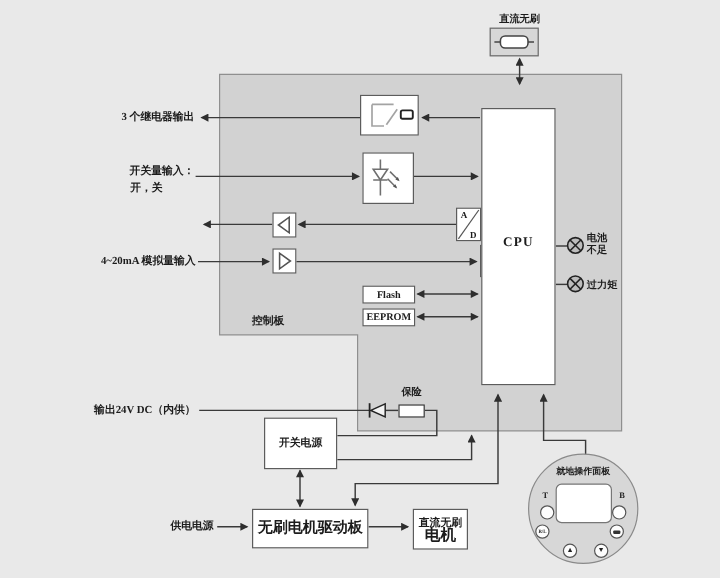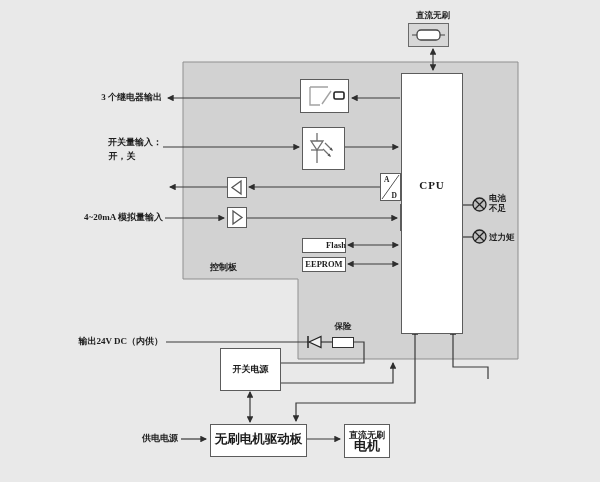--- a/index.html
+++ b/index.html
@@ -162,25 +162,25 @@
     <span class="ad-d">D</span>
   </div>
   <div class="box" style="left:400px;top:204px;width:28px;height:27px;">
     <svg width="26" height="25">
       <line x1="1" y1="24" x2="25" y2="1" stroke="#555" stroke-width="1"></line>
     </svg>
     <span class="ad-a">A</span>
     <span class="ad-d">D</span>
   </div>
 
-  <div class="box" style="left:401px;top:73px;width:62px;height:261px;">
+  <div class="box" style="left:401px;top:90px;width:62px;height:231px;">
     <div class="cpu-label">CPU</div>
   </div>
 
-  <div class="box" style="left:302px;top:238px;width:44px;height:15px;padding-left:12px;">
+  <div class="box" style="left:302px;top:238px;width:44px;height:15px;">
     <div class="mem-label">Flash</div>
   </div>
   <div class="box" style="left:302px;top:257px;width:44px;height:15px;">
     <div class="mem-label">EEPROM</div>
   </div>
 
   <div class="lbl c" style="left:328px;top:321px;width:30px;font-size:8.5px;">保险</div>
   <div class="box" style="left:332px;top:337px;width:22px;height:11px;border-color:#333;"></div>
 
   <div class="box" style="left:220px;top:348px;width:61px;height:43px;">
@@ -202,14 +202,32 @@
   <div class="lbl r" style="left:40px;top:212px;width:123px;">4~20mA 模拟量输入</div>
   <div class="lbl r" style="left:40px;top:336px;width:123px;">输出24V DC（内供）</div>
   <div class="lbl r" style="left:110px;top:433px;width:68px;">供电电源</div>
 
   <div class="lbl" style="left:210px;top:262px;">控制板</div>
 
   <div class="lbl" style="left:489px;top:193px;font-size:8.5px;line-height:10px;">电池</div>
   <div class="lbl" style="left:489px;top:203px;font-size:8.5px;line-height:10px;">不足</div>
   <div class="lbl" style="left:489px;top:232px;font-size:8.5px;">过力矩</div>
 
+  <div class="panel">
+    <div class="title">就地操作面板</div>
+    <div class="display"></div>
+    <div class="tb" style="left:11px;top:30px;">T</div>
+    <div class="tb" style="left:75px;top:30px;">B</div>
+    <div class="pbtn" style="left:9px;top:42px;"></div>
+    <div class="pbtn" style="left:69px;top:42px;"></div>
+    <div class="pbtn rl-txt" style="left:5px;top:58px;">R/L</div>
+    <div class="pbtn" style="left:67px;top:58px;">
+      <div class="bar"></div>
+    </div>
+    <div class="pbtn" style="left:28px;top:74px;">
+      <span class="tri">▲</span>
+    </div>
+    <div class="pbtn" style="left:54px;top:74px;">
+      <span class="tri">▼</span>
+    </div>
+  </div>
 
 </div>
 
 </body></html>

